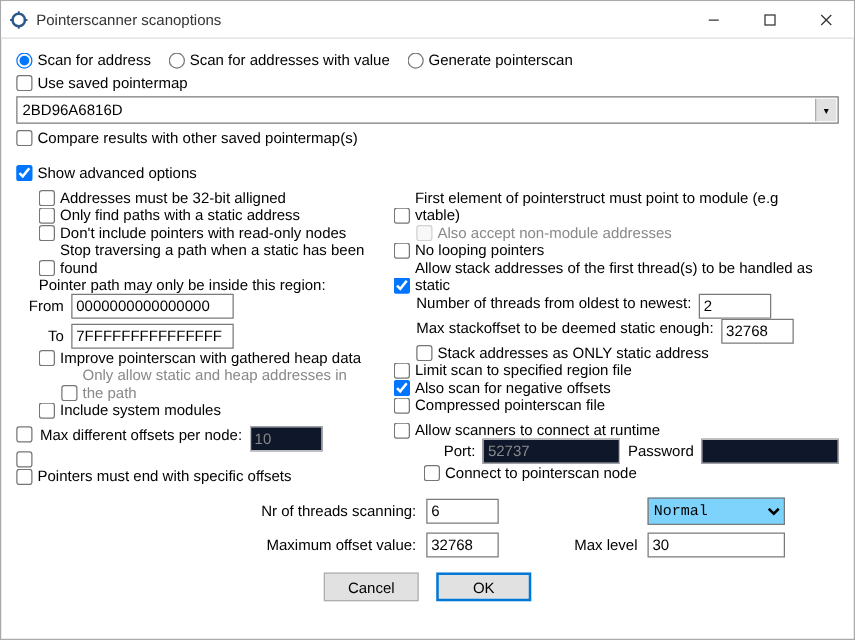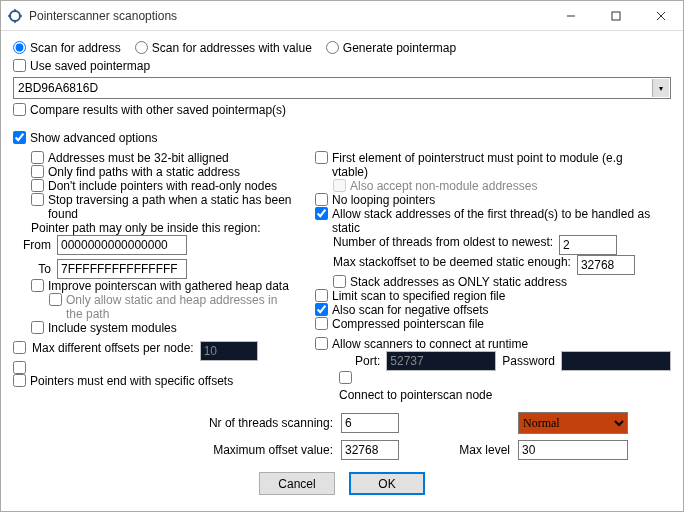--- a/index.html
+++ b/index.html
@@ -40,21 +40,21 @@
   .content {
     flex: 1;
     padding: 10px 12px 8px 12px;
     display: flex;
     flex-direction: column;
     gap: 4px;
     overflow: hidden;
   }
   .row { display: flex; align-items: center; gap: 4px; }
   .radio, .check {
-    display: inline-flex; align-items: flex-start; gap: 4px;
+    display: inline-flex; align-items: flex-end; gap: 4px;
     margin-right: 10px;
   }
   input[type=radio], input[type=checkbox] {
     width: 13px; height: 13px; margin: 0;
   }
   .wide-input {
     width: 100%; height: 22px;
     border: 1px solid #7a7a7a; padding: 2px 4px;
     font-family: inherit; font-size: 12px;
   }
@@ -85,22 +85,22 @@
   .buttons {
     display: flex; justify-content: center; gap: 14px; padding: 8px 0 4px 0;
   }
   button.btn {
     min-width: 76px; height: 23px;
     background: #e1e1e1; border: 1px solid #adadad;
     font-family: inherit; font-size: 12px;
   }
   button.btn.primary { border: 2px solid #0078d7; background: #e1e1e1; }
   select.combo {
-    height: 22px; border: 1px solid #7a7a7a; font-family: Liberation Serif, serif; font-size: 12px;
-    width: 110px; background: #c2410c;
+    height: 22px; border: 1px solid #7a7a7a; font-family: Liberation Mono, monospace; font-size: 12px;
+    width: 110px; background: #7dd3fc;
   }
   .sec-bottom {
     display: grid;
     grid-template-columns: 320px auto 60px auto;
     gap: 6px 8px;
     align-items: center;
     margin-top: 6px;
   }
   .sec-bottom .r { text-align: right; }
   .region {
@@ -147,21 +147,21 @@
       <label class="radio">
         <input type="radio" name="mode" checked="" style="">
         <span>Scan for address</span>
       </label>
       <label class="radio">
         <input type="radio" name="mode" style="">
         <span>Scan for addresses with value</span>
       </label>
       <label class="radio">
         <input type="radio" name="mode" style="">
-        <span>Generate pointermap</span>
+        <span>Generate pointerscan</span>
       </label>
     </div>
 
     <label class="check">
       <input type="checkbox" style="">
       <span>Use saved pointermap</span>
     </label>
 
     <div class="dropdown-wrap">
       <input class="wide-input" value="2BD96A6816D" style="">
@@ -276,21 +276,21 @@
         <label class="check" style="margin-top:6px;">
           <input type="checkbox" style="">
           <span>Allow scanners to connect at runtime</span>
         </label>
         <div class="port-row">
           <span>Port:</span>
           <input class="small-input mid-input" disabled="" value="52737" style="">
           <span>Password</span>
           <input class="small-input mid-input" disabled="" value="" style="">
         </div>
-        <label class="check" style="margin-left:24px;flex-direction:column;">
+        <label class="check" style="margin-left:24px;">
           <input type="checkbox" style="">
           <span>Connect to pointerscan node</span>
         </label>
       </div>
     </div>
 
     <div class="sec-bottom">
       <span class="r">Nr of threads scanning:</span>
       <input class="small-input tiny-input" value="6" style="">
       <span></span>

